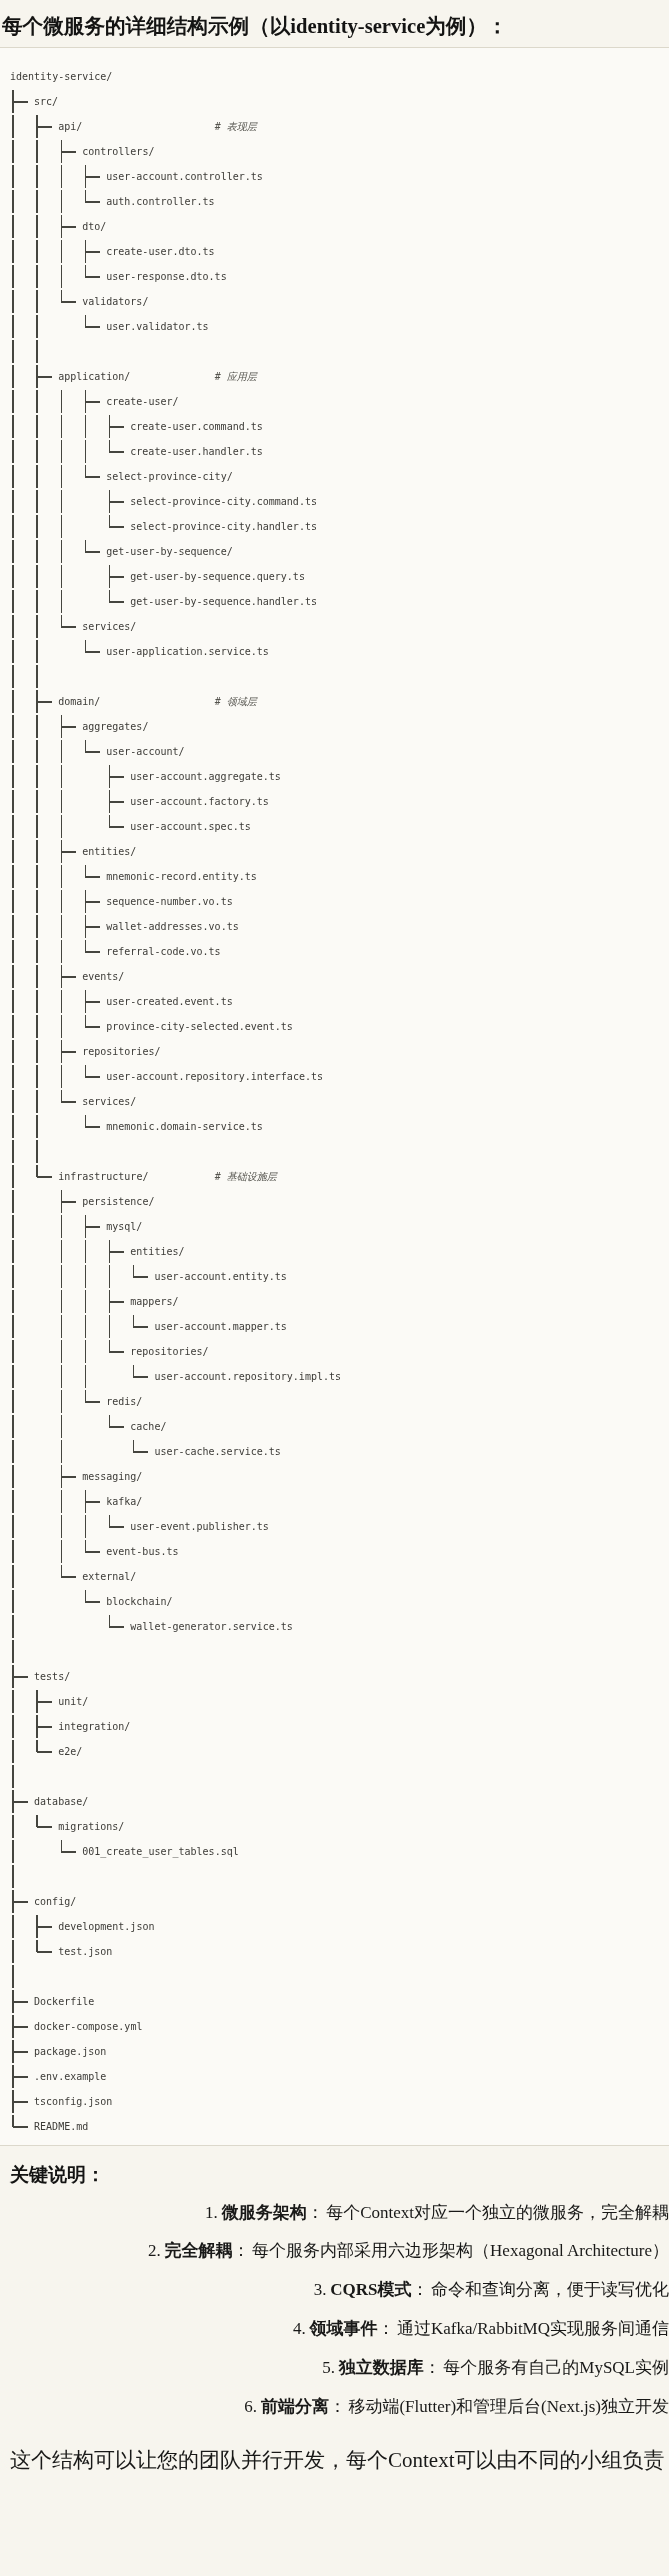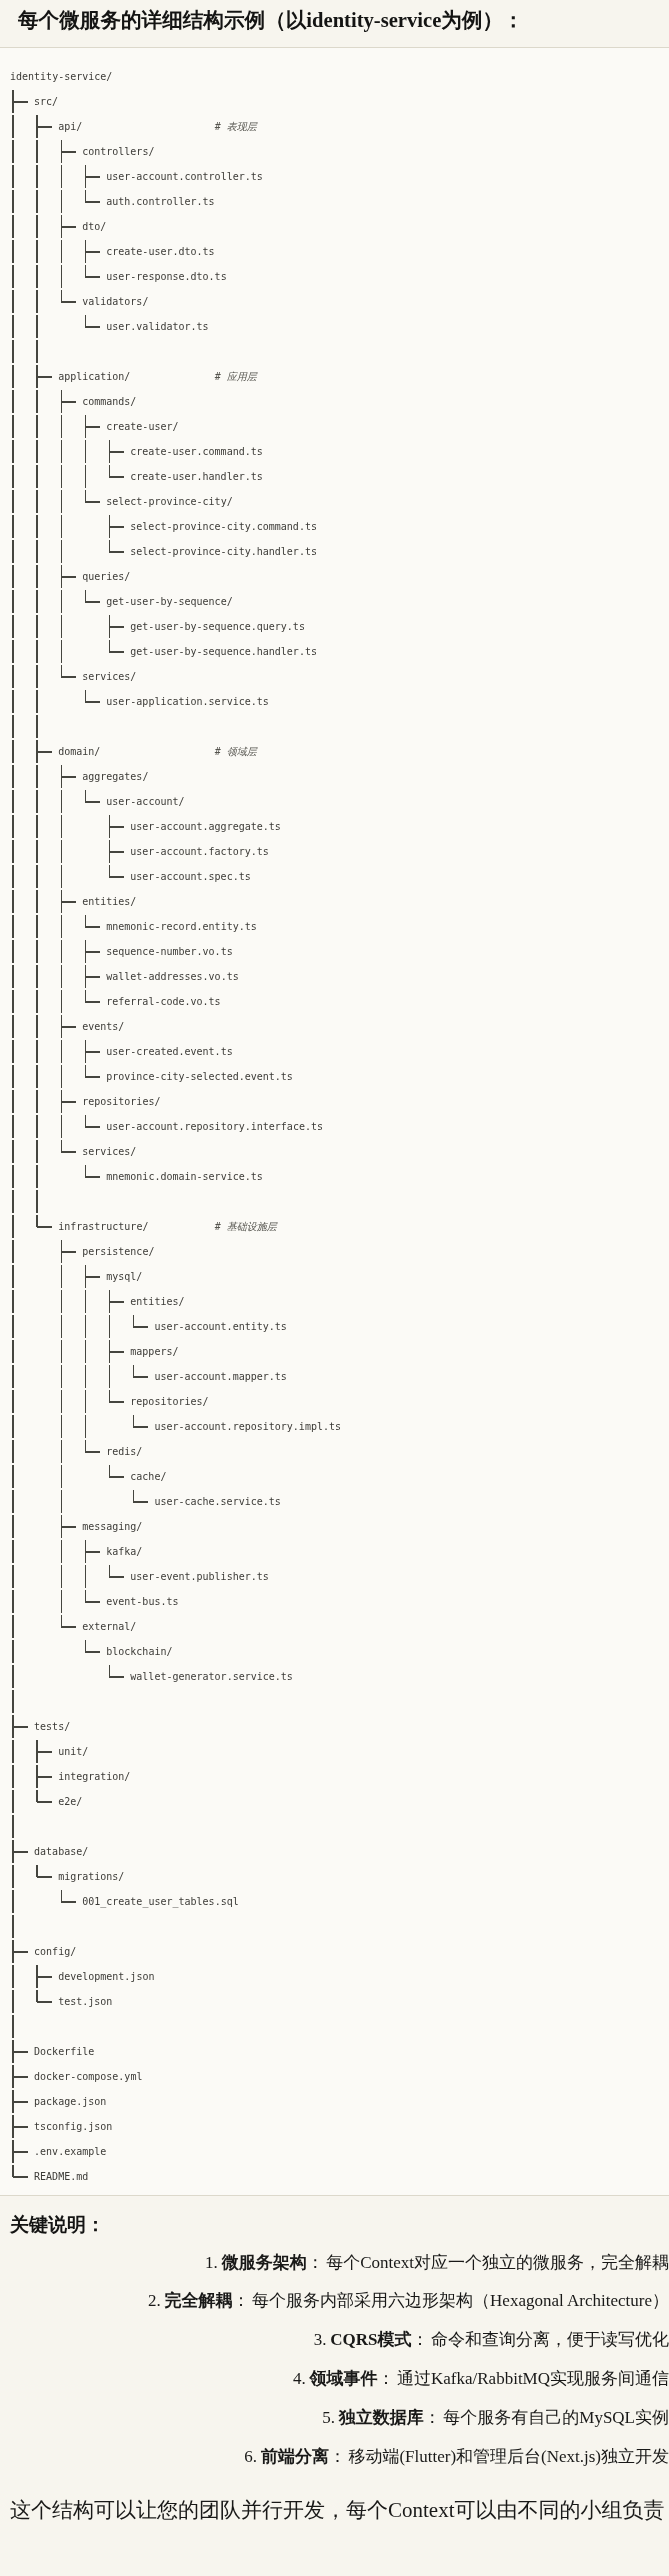--- a/index.html
+++ b/index.html
@@ -14,21 +14,21 @@
   }
   *{box-sizing:border-box;}
   html,body{margin:0;padding:0;}
   body{
     width:669px;height:2576px;overflow:hidden;
     background:var(--page-bg);
     font-family:"Liberation Serif",serif;
     color:var(--body-text);
   }
   .header{
-    height:47px;display:flex;align-items:flex-end;padding-left:18px;
+    height:47px;display:flex;align-items:flex-start;padding-left:2px;
   }
   .page-title{
     font-size:20.6px;font-weight:bold;line-height:25px;color:var(--title-text);
     font-family:"Liberation Serif",serif;letter-spacing:0;
     white-space:nowrap;
   }
   .code-block{
     background:var(--block-bg);
     border-top:0.6px solid var(--block-border);
     border-bottom:0.6px solid var(--block-border);
@@ -92,28 +92,26 @@
       <div class="tl"><span class="c pipe"></span><span class="c sp"></span><span class="c sp"></span><span class="c sp"></span><span class="c pipe"></span><span class="c sp"></span><span class="c sp"></span><span class="c sp"></span><span class="c tee"></span><span class="c dash"></span><span class="c dash"></span><span class="c sp"></span><span class="fname">controllers/</span></div>
       <div class="tl"><span class="c pipe"></span><span class="c sp"></span><span class="c sp"></span><span class="c sp"></span><span class="c pipe"></span><span class="c sp"></span><span class="c sp"></span><span class="c sp"></span><span class="c pipe"></span><span class="c sp"></span><span class="c sp"></span><span class="c sp"></span><span class="c tee"></span><span class="c dash"></span><span class="c dash"></span><span class="c sp"></span><span class="fname">user-account.controller.ts</span></div>
       <div class="tl"><span class="c pipe"></span><span class="c sp"></span><span class="c sp"></span><span class="c sp"></span><span class="c pipe"></span><span class="c sp"></span><span class="c sp"></span><span class="c sp"></span><span class="c pipe"></span><span class="c sp"></span><span class="c sp"></span><span class="c sp"></span><span class="c ell"></span><span class="c dash"></span><span class="c dash"></span><span class="c sp"></span><span class="fname">auth.controller.ts</span></div>
       <div class="tl"><span class="c pipe"></span><span class="c sp"></span><span class="c sp"></span><span class="c sp"></span><span class="c pipe"></span><span class="c sp"></span><span class="c sp"></span><span class="c sp"></span><span class="c tee"></span><span class="c dash"></span><span class="c dash"></span><span class="c sp"></span><span class="fname">dto/</span></div>
       <div class="tl"><span class="c pipe"></span><span class="c sp"></span><span class="c sp"></span><span class="c sp"></span><span class="c pipe"></span><span class="c sp"></span><span class="c sp"></span><span class="c sp"></span><span class="c pipe"></span><span class="c sp"></span><span class="c sp"></span><span class="c sp"></span><span class="c tee"></span><span class="c dash"></span><span class="c dash"></span><span class="c sp"></span><span class="fname">create-user.dto.ts</span></div>
       <div class="tl"><span class="c pipe"></span><span class="c sp"></span><span class="c sp"></span><span class="c sp"></span><span class="c pipe"></span><span class="c sp"></span><span class="c sp"></span><span class="c sp"></span><span class="c pipe"></span><span class="c sp"></span><span class="c sp"></span><span class="c sp"></span><span class="c ell"></span><span class="c dash"></span><span class="c dash"></span><span class="c sp"></span><span class="fname">user-response.dto.ts</span></div>
       <div class="tl"><span class="c pipe"></span><span class="c sp"></span><span class="c sp"></span><span class="c sp"></span><span class="c pipe"></span><span class="c sp"></span><span class="c sp"></span><span class="c sp"></span><span class="c ell"></span><span class="c dash"></span><span class="c dash"></span><span class="c sp"></span><span class="fname">validators/</span></div>
       <div class="tl"><span class="c pipe"></span><span class="c sp"></span><span class="c sp"></span><span class="c sp"></span><span class="c pipe"></span><span class="c sp"></span><span class="c sp"></span><span class="c sp"></span><span class="c sp"></span><span class="c sp"></span><span class="c sp"></span><span class="c sp"></span><span class="c ell"></span><span class="c dash"></span><span class="c dash"></span><span class="c sp"></span><span class="fname">user.validator.ts</span></div>
       <div class="tl"><span class="c pipe"></span><span class="c sp"></span><span class="c sp"></span><span class="c sp"></span><span class="c pipe"></span></div>
       <div class="tl"><span class="c pipe"></span><span class="c sp"></span><span class="c sp"></span><span class="c sp"></span><span class="c tee"></span><span class="c dash"></span><span class="c dash"></span><span class="c sp"></span><span class="fname">application/              </span><span class="comment"># 应用层</span></div>
-      <div class="tl"><span class="c pipe"></span><span class="c sp"></span><span class="c sp"></span><span class="c sp"></span><span class="c pipe"></span><span class="c sp"></span><span class="c sp"></span><span class="c sp"></span><span class="c tee"></span><span class="c dash"></span><span class="c dash"></span><span class="c sp"></span><span class="fname">commands/</span></div>
       <div class="tl"><span class="c pipe"></span><span class="c sp"></span><span class="c sp"></span><span class="c sp"></span><span class="c pipe"></span><span class="c sp"></span><span class="c sp"></span><span class="c sp"></span><span class="c pipe"></span><span class="c sp"></span><span class="c sp"></span><span class="c sp"></span><span class="c tee"></span><span class="c dash"></span><span class="c dash"></span><span class="c sp"></span><span class="fname">create-user/</span></div>
       <div class="tl"><span class="c pipe"></span><span class="c sp"></span><span class="c sp"></span><span class="c sp"></span><span class="c pipe"></span><span class="c sp"></span><span class="c sp"></span><span class="c sp"></span><span class="c pipe"></span><span class="c sp"></span><span class="c sp"></span><span class="c sp"></span><span class="c pipe"></span><span class="c sp"></span><span class="c sp"></span><span class="c sp"></span><span class="c tee"></span><span class="c dash"></span><span class="c dash"></span><span class="c sp"></span><span class="fname">create-user.command.ts</span></div>
       <div class="tl"><span class="c pipe"></span><span class="c sp"></span><span class="c sp"></span><span class="c sp"></span><span class="c pipe"></span><span class="c sp"></span><span class="c sp"></span><span class="c sp"></span><span class="c pipe"></span><span class="c sp"></span><span class="c sp"></span><span class="c sp"></span><span class="c pipe"></span><span class="c sp"></span><span class="c sp"></span><span class="c sp"></span><span class="c ell"></span><span class="c dash"></span><span class="c dash"></span><span class="c sp"></span><span class="fname">create-user.handler.ts</span></div>
       <div class="tl"><span class="c pipe"></span><span class="c sp"></span><span class="c sp"></span><span class="c sp"></span><span class="c pipe"></span><span class="c sp"></span><span class="c sp"></span><span class="c sp"></span><span class="c pipe"></span><span class="c sp"></span><span class="c sp"></span><span class="c sp"></span><span class="c ell"></span><span class="c dash"></span><span class="c dash"></span><span class="c sp"></span><span class="fname">select-province-city/</span></div>
       <div class="tl"><span class="c pipe"></span><span class="c sp"></span><span class="c sp"></span><span class="c sp"></span><span class="c pipe"></span><span class="c sp"></span><span class="c sp"></span><span class="c sp"></span><span class="c pipe"></span><span class="c sp"></span><span class="c sp"></span><span class="c sp"></span><span class="c sp"></span><span class="c sp"></span><span class="c sp"></span><span class="c sp"></span><span class="c tee"></span><span class="c dash"></span><span class="c dash"></span><span class="c sp"></span><span class="fname">select-province-city.command.ts</span></div>
       <div class="tl"><span class="c pipe"></span><span class="c sp"></span><span class="c sp"></span><span class="c sp"></span><span class="c pipe"></span><span class="c sp"></span><span class="c sp"></span><span class="c sp"></span><span class="c pipe"></span><span class="c sp"></span><span class="c sp"></span><span class="c sp"></span><span class="c sp"></span><span class="c sp"></span><span class="c sp"></span><span class="c sp"></span><span class="c ell"></span><span class="c dash"></span><span class="c dash"></span><span class="c sp"></span><span class="fname">select-province-city.handler.ts</span></div>
-      <div class="tl"><span class="c pipe"></span><span class="c sp"></span><span class="c sp"></span><span class="c sp"></span><span class="c pipe"></span><span class="c sp"></span><span class="c sp"></span><span class="c sp"></span><span class="c tee"></span><span class="c dash"></span><span class="c dash"></span><span class="c sp"></span><span class="fname">queries/</span></div>
       <div class="tl"><span class="c pipe"></span><span class="c sp"></span><span class="c sp"></span><span class="c sp"></span><span class="c pipe"></span><span class="c sp"></span><span class="c sp"></span><span class="c sp"></span><span class="c pipe"></span><span class="c sp"></span><span class="c sp"></span><span class="c sp"></span><span class="c ell"></span><span class="c dash"></span><span class="c dash"></span><span class="c sp"></span><span class="fname">get-user-by-sequence/</span></div>
       <div class="tl"><span class="c pipe"></span><span class="c sp"></span><span class="c sp"></span><span class="c sp"></span><span class="c pipe"></span><span class="c sp"></span><span class="c sp"></span><span class="c sp"></span><span class="c pipe"></span><span class="c sp"></span><span class="c sp"></span><span class="c sp"></span><span class="c sp"></span><span class="c sp"></span><span class="c sp"></span><span class="c sp"></span><span class="c tee"></span><span class="c dash"></span><span class="c dash"></span><span class="c sp"></span><span class="fname">get-user-by-sequence.query.ts</span></div>
       <div class="tl"><span class="c pipe"></span><span class="c sp"></span><span class="c sp"></span><span class="c sp"></span><span class="c pipe"></span><span class="c sp"></span><span class="c sp"></span><span class="c sp"></span><span class="c pipe"></span><span class="c sp"></span><span class="c sp"></span><span class="c sp"></span><span class="c sp"></span><span class="c sp"></span><span class="c sp"></span><span class="c sp"></span><span class="c ell"></span><span class="c dash"></span><span class="c dash"></span><span class="c sp"></span><span class="fname">get-user-by-sequence.handler.ts</span></div>
       <div class="tl"><span class="c pipe"></span><span class="c sp"></span><span class="c sp"></span><span class="c sp"></span><span class="c pipe"></span><span class="c sp"></span><span class="c sp"></span><span class="c sp"></span><span class="c ell"></span><span class="c dash"></span><span class="c dash"></span><span class="c sp"></span><span class="fname">services/</span></div>
       <div class="tl"><span class="c pipe"></span><span class="c sp"></span><span class="c sp"></span><span class="c sp"></span><span class="c pipe"></span><span class="c sp"></span><span class="c sp"></span><span class="c sp"></span><span class="c sp"></span><span class="c sp"></span><span class="c sp"></span><span class="c sp"></span><span class="c ell"></span><span class="c dash"></span><span class="c dash"></span><span class="c sp"></span><span class="fname">user-application.service.ts</span></div>
       <div class="tl"><span class="c pipe"></span><span class="c sp"></span><span class="c sp"></span><span class="c sp"></span><span class="c pipe"></span></div>
       <div class="tl"><span class="c pipe"></span><span class="c sp"></span><span class="c sp"></span><span class="c sp"></span><span class="c tee"></span><span class="c dash"></span><span class="c dash"></span><span class="c sp"></span><span class="fname">domain/                   </span><span class="comment"># 领域层</span></div>
       <div class="tl"><span class="c pipe"></span><span class="c sp"></span><span class="c sp"></span><span class="c sp"></span><span class="c pipe"></span><span class="c sp"></span><span class="c sp"></span><span class="c sp"></span><span class="c tee"></span><span class="c dash"></span><span class="c dash"></span><span class="c sp"></span><span class="fname">aggregates/</span></div>
       <div class="tl"><span class="c pipe"></span><span class="c sp"></span><span class="c sp"></span><span class="c sp"></span><span class="c pipe"></span><span class="c sp"></span><span class="c sp"></span><span class="c sp"></span><span class="c pipe"></span><span class="c sp"></span><span class="c sp"></span><span class="c sp"></span><span class="c ell"></span><span class="c dash"></span><span class="c dash"></span><span class="c sp"></span><span class="fname">user-account/</span></div>
       <div class="tl"><span class="c pipe"></span><span class="c sp"></span><span class="c sp"></span><span class="c sp"></span><span class="c pipe"></span><span class="c sp"></span><span class="c sp"></span><span class="c sp"></span><span class="c pipe"></span><span class="c sp"></span><span class="c sp"></span><span class="c sp"></span><span class="c sp"></span><span class="c sp"></span><span class="c sp"></span><span class="c sp"></span><span class="c tee"></span><span class="c dash"></span><span class="c dash"></span><span class="c sp"></span><span class="fname">user-account.aggregate.ts</span></div>
@@ -161,22 +159,22 @@
       <div class="tl"><span class="c pipe"></span><span class="c sp"></span><span class="c sp"></span><span class="c sp"></span><span class="c ell"></span><span class="c dash"></span><span class="c dash"></span><span class="c sp"></span><span class="fname">migrations/</span></div>
       <div class="tl"><span class="c pipe"></span><span class="c sp"></span><span class="c sp"></span><span class="c sp"></span><span class="c sp"></span><span class="c sp"></span><span class="c sp"></span><span class="c sp"></span><span class="c ell"></span><span class="c dash"></span><span class="c dash"></span><span class="c sp"></span><span class="fname">001_create_user_tables.sql</span></div>
       <div class="tl"><span class="c pipe"></span></div>
       <div class="tl"><span class="c tee"></span><span class="c dash"></span><span class="c dash"></span><span class="c sp"></span><span class="fname">config/</span></div>
       <div class="tl"><span class="c pipe"></span><span class="c sp"></span><span class="c sp"></span><span class="c sp"></span><span class="c tee"></span><span class="c dash"></span><span class="c dash"></span><span class="c sp"></span><span class="fname">development.json</span></div>
       <div class="tl"><span class="c pipe"></span><span class="c sp"></span><span class="c sp"></span><span class="c sp"></span><span class="c ell"></span><span class="c dash"></span><span class="c dash"></span><span class="c sp"></span><span class="fname">test.json</span></div>
       <div class="tl"><span class="c pipe"></span></div>
       <div class="tl"><span class="c tee"></span><span class="c dash"></span><span class="c dash"></span><span class="c sp"></span><span class="fname">Dockerfile</span></div>
       <div class="tl"><span class="c tee"></span><span class="c dash"></span><span class="c dash"></span><span class="c sp"></span><span class="fname">docker-compose.yml</span></div>
       <div class="tl"><span class="c tee"></span><span class="c dash"></span><span class="c dash"></span><span class="c sp"></span><span class="fname">package.json</span></div>
+      <div class="tl"><span class="c tee"></span><span class="c dash"></span><span class="c dash"></span><span class="c sp"></span><span class="fname">.env.example</span></div>
       <div class="tl"><span class="c tee"></span><span class="c dash"></span><span class="c dash"></span><span class="c sp"></span><span class="fname">tsconfig.json</span></div>
-      <div class="tl"><span class="c tee"></span><span class="c dash"></span><span class="c dash"></span><span class="c sp"></span><span class="fname">.env.example</span></div>
       <div class="tl"><span class="c ell"></span><span class="c dash"></span><span class="c dash"></span><span class="c sp"></span><span class="fname">README.md</span></div>
     </div>
 </div>
 
 <div class="notes">
   <h2 class="notes-heading">关键说明：</h2>
   <ol class="notes-list">
     <li class="note-item">
       <span class="note-num">1.</span><span class="note-label">微服务架构</span><span class="note-sep">：</span><span class="note-text">每个Context对应一个独立的微服务，完全解耦</span>
     </li>

